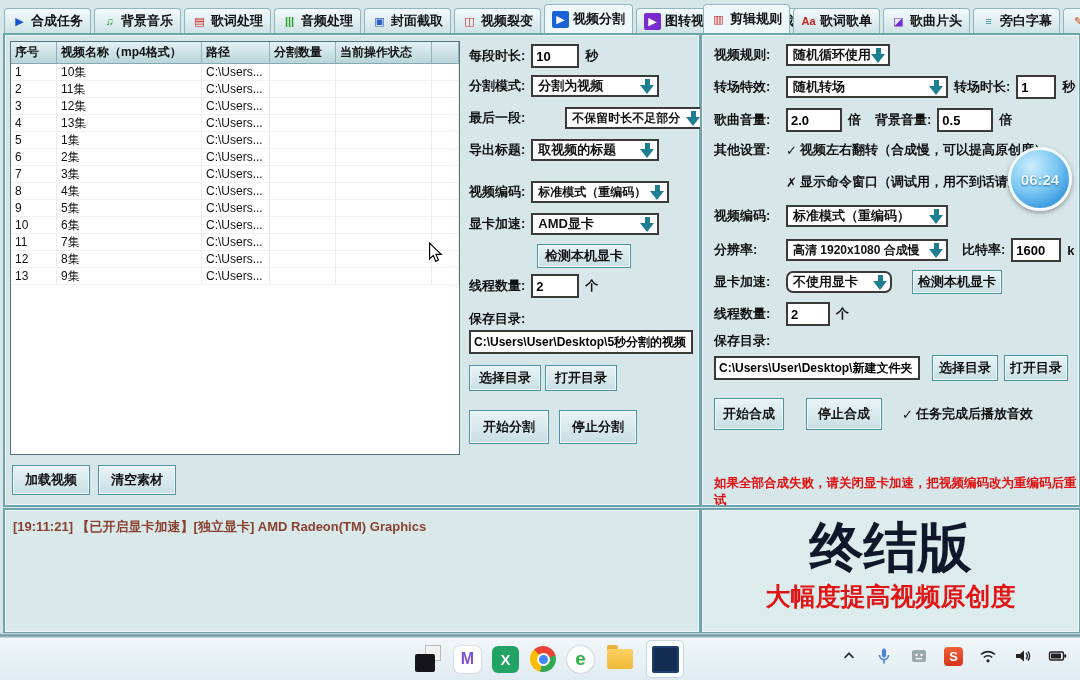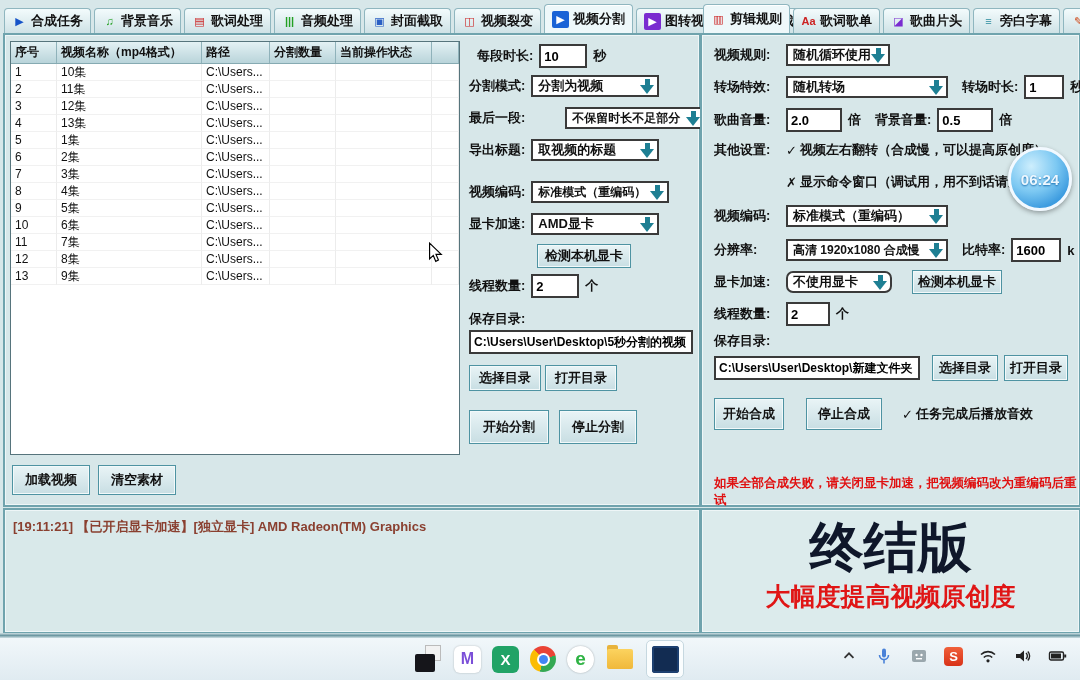--- a/index.html
+++ b/index.html
@@ -305,21 +305,21 @@
             <div class="tc">9集</div>
             <div class="tc">C:\Users...</div>
             <div class="tc"></div>
             <div class="tc"></div>
             <div class="tc"></div>
           </div>
         </div>
     </div>
 
     <div style="position:absolute;left:458px;top:0;width:234px;height:100%;">
-      <div class="mrow" style="top:9px;left:6px;margin-left:8px;">
+      <div class="mrow" style="top:9px;left:6px;">
         <span>每段时长:</span>
         <input class="tinput" style="width: 38px;" value="10">
         <span>秒</span>
       </div>
       <div class="mrow" style="top:40px;left:6px;">
         <span>分割模式:</span>
         <div class="dd" style="width:128px;">
           <span>分割为视频</span>
           <span class="ddarrow"></span>
         </div>
@@ -385,21 +385,21 @@
         <span>随机循环使用</span>
         <span class="ddarrow"></span>
       </div>
     </div>
     <div class="rrow" style="top:40px;left:12px;">
       <span class="rlabel">转场特效:</span>
       <div class="dd" style="width:162px;">
         <span>随机转场</span>
         <span class="ddarrow"></span>
       </div>
-      <span style="margin-left:8px;">转场时长:</span>
+      <span style="margin-left:0;">转场时长:</span>
       <input class="tinput" style="width: 30px;" value="1">
       <span>秒</span>
     </div>
     <div class="rrow" style="top:73px;left:12px;">
       <span class="rlabel">歌曲音量:</span>
       <input class="tinput" style="width: 46px;" value="2.0">
       <span>倍</span>
       <span style="margin-left:8px;">背景音量:</span>
       <input class="tinput" style="width: 46px;" value="0.5">
       <span>倍</span>

